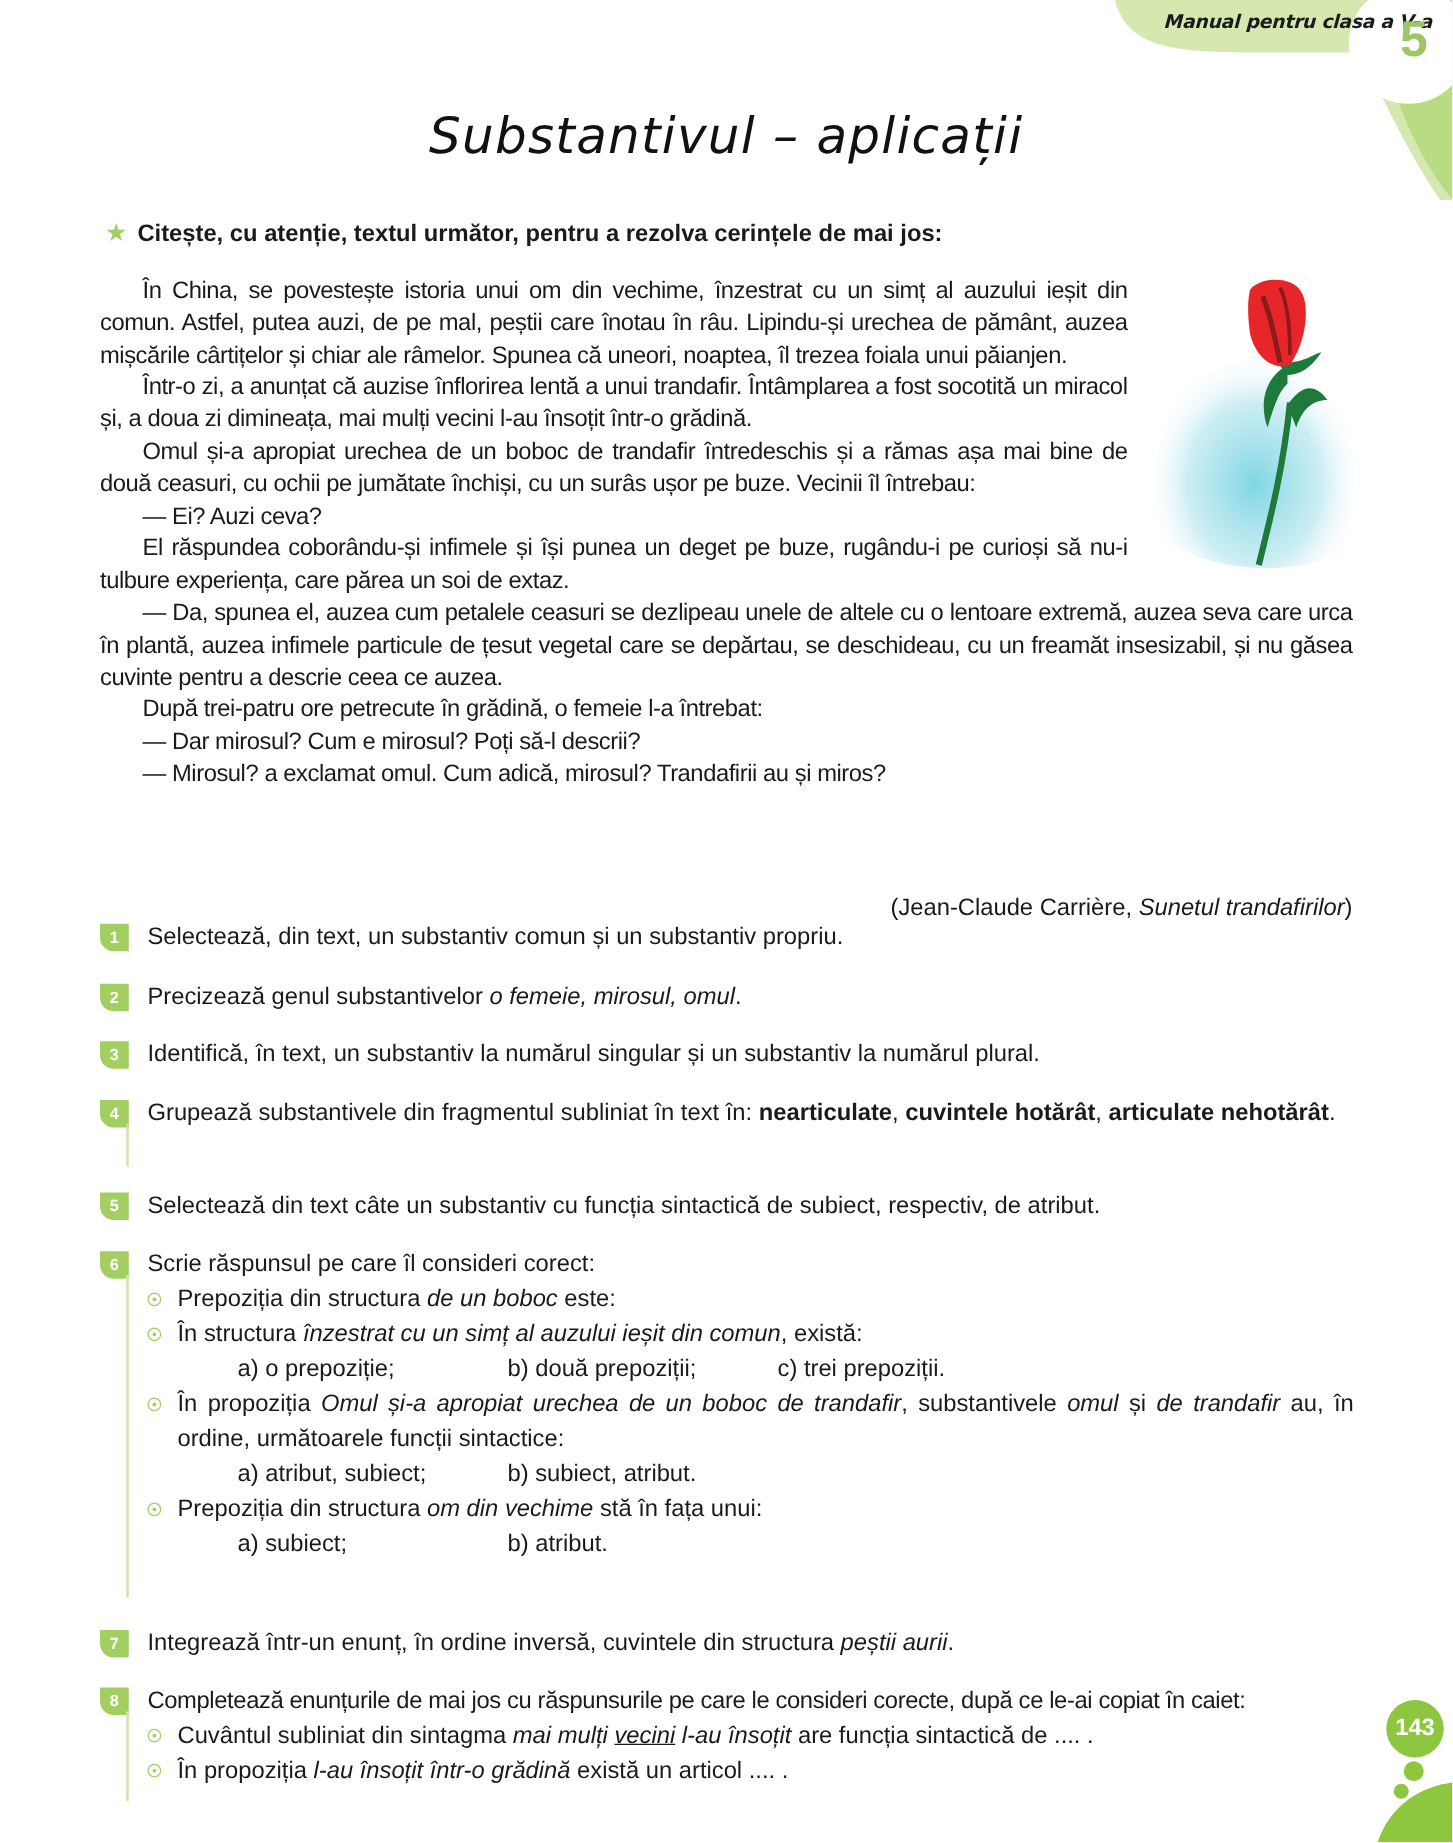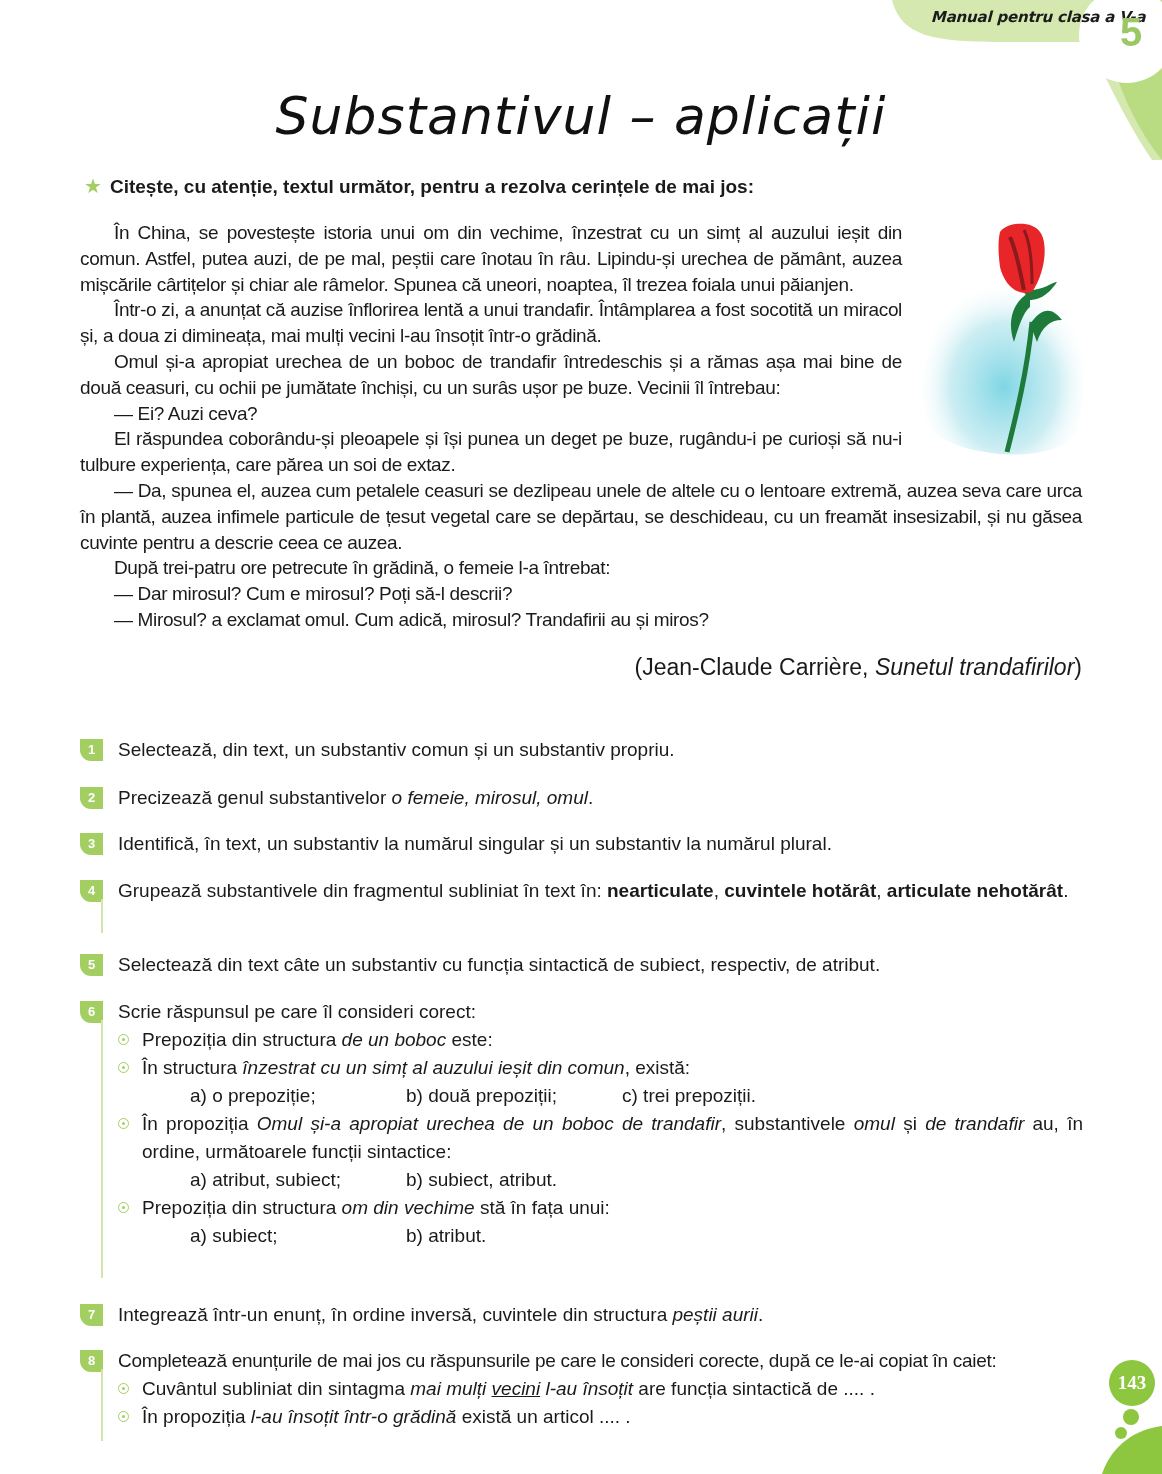--- a/index.html
+++ b/index.html
@@ -3,44 +3,44 @@
 <meta charset="utf-8">
 <style>
   html, body { margin:0; padding:0; background:#ffffff; }
   body { width:1162px; height:1474px; position:relative; overflow:hidden;
          font-family:"Liberation Sans", "DejaVu Sans", sans-serif; color:#1a1a1a; }
   .corner-top { position:absolute; top:0; right:0; width:300px; height:160px; }
   .header-text { position:absolute; top:8px; left:932px; font-size:15px; font-style:italic; font-weight:bold;
                  font-family:"DejaVu Sans", sans-serif; color:#1b1b1b; letter-spacing:-0.2px; transform:skewX(-4deg); }
   .chapter-num { position:absolute; top:10px; left:1120px; font-size:40px; font-weight:bold; color:#9cc766;
                  font-family:"Liberation Sans", sans-serif; }
-  .title { position:absolute; top:86px; left:0; width:1162px; text-align:center; font-size:52px;
+  .title { position:absolute; top:86px; left:0; width:1162px; text-align:center; font-size:40px;
            font-family:"DejaVu Sans", sans-serif; font-style:italic; font-weight:normal; letter-spacing:1px; color:#111; }
   .instruction { position:absolute; top:174px; left:84px; font-size:19px; font-weight:bold; }
   .instruction .star { color:#a3cf62; font-size:20px; margin-right:8px; }
   .passage { position:absolute; top:220px; left:80px; width:822px; font-size:19px; line-height:25.8px;
              text-align:justify; font-family:"Liberation Sans", sans-serif; letter-spacing:-0.35px; }
   .passage p { margin:0; text-indent:34px; }
   .passage p.full { width:1002px; }
   .rose-wrap { position:absolute; top:212px; left:912px; width:190px; height:270px; }
-  .citation { position:absolute; top:654px; right:80px; font-size:23px; }
+  .citation { position:absolute; top:716px; right:80px; font-size:19px; }
   .q { position:absolute; left:80px; width:1003px; font-size:19px; line-height:28px; }
   .q .txt { margin-left:38px; text-align:justify; }
   .badge { position:absolute; left:0; top:3px; width:23px; height:22px; background:#a3cf62; color:#fff;
            font-size:13px; font-weight:bold; text-align:center; line-height:22px; border-bottom-left-radius:11px; }
   .badge-line { position:absolute; left:21px; top:22px; width:2px; background:#cfe5a9; }
   .sub { margin-left:62px; position:relative; }
   .sub .bullet { position:absolute; left:-24px; top:8px; width:11px; height:11px; border-radius:50%;
                  border:1px solid #a3cf62; box-sizing:border-box; }
   .sub .bullet::after { content:""; position:absolute; left:3px; top:3px; width:3px; height:3px; border-radius:50%; background:#a3cf62; }
   .opts { margin-left:110px; display:flex; }
   .opts span { display:inline-block; }
   .opt-a { width:216px; } .opt-b { width:216px; }
   .page-num { position:absolute; left:1109px; top:1360px; width:46px; height:46px; border-radius:50%; background:#8dc63f;
-              color:#fff; font-weight:bold; font-size:19px; text-align:center; line-height:46px;font-family:Liberation Serif, serif; }
+              color:#fff; font-weight:bold; font-size:19px; text-align:center; line-height:46px; }
   .dot { position:absolute; border-radius:50%; background:#8dc63f; }
   .corner-bottom { position:absolute; right:0; bottom:0; width:60px; height:60px; }
   i { font-style:italic; }
   b { font-weight:bold; }
   u { text-decoration:underline; }
 </style>
 </head>
 <body>
 
 <svg class="corner-top" viewBox="0 0 300 160">
@@ -55,21 +55,21 @@
 
 <div class="instruction">
   <span class="star">★</span><span>Citește, cu atenție, textul următor, pentru a rezolva cerințele de mai jos:</span>
 </div>
 
 <div class="passage">
   <p>În China, se povestește istoria unui om din vechime, înzestrat cu un simț al auzului ieșit din comun. Astfel, putea auzi, de pe mal, peștii care înotau în râu. Lipindu-și urechea de pământ, auzea mișcările cârtițelor și chiar ale râmelor. Spunea că uneori, noaptea, îl trezea foiala unui păianjen.</p>
   <p>Într-o zi, a anunțat că auzise înflorirea lentă a unui trandafir. Întâmplarea a fost socotită un miracol și, a doua zi dimineața, mai mulți vecini l-au însoțit într-o grădină.</p>
   <p>Omul și-a apropiat urechea de un boboc de trandafir întredeschis și a rămas așa mai bine de două ceasuri, cu ochii pe jumătate închiși, cu un surâs ușor pe buze. Vecinii îl întrebau:</p>
   <p>— Ei? Auzi ceva?</p>
-  <p>El răspundea coborându-și pleoapele și își punea un deget pe buze, rugându-i pe curioși să nu-i tulbure experiența, care părea un soi de extaz.</p>
+  <p>El răspundea coborându-și infimele și își punea un deget pe buze, rugându-i pe curioși să nu-i tulbure experiența, care părea un soi de extaz.</p>
   <p class="full">— Da, spunea el, auzea cum petalele ceasuri se dezlipeau unele de altele cu o lentoare extremă, auzea seva care urca în plantă, auzea infimele particule de țesut vegetal care se depărtau, se deschideau, cu un freamăt insesizabil, și nu găsea cuvinte pentru a descrie ceea ce auzea.</p>
   <p class="full">După trei-patru ore petrecute în grădină, o femeie l-a întrebat:</p>
   <p class="full">— Dar mirosul? Cum e mirosul? Poți să-l descrii?</p>
   <p class="full">— Mirosul? a exclamat omul. Cum adică, mirosul? Trandafirii au și miros?</p>
 </div>
 
 <svg class="rose-wrap" viewBox="0 0 190 270">
   <defs>
     <radialGradient id="bg" cx="50%" cy="65%" r="55%">
       <stop offset="0%" stop-color="#7fd6e4"></stop>

